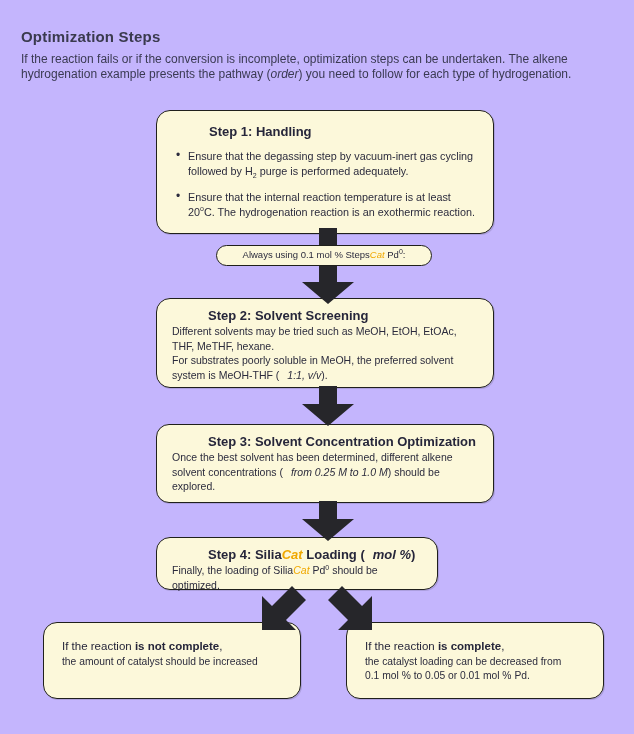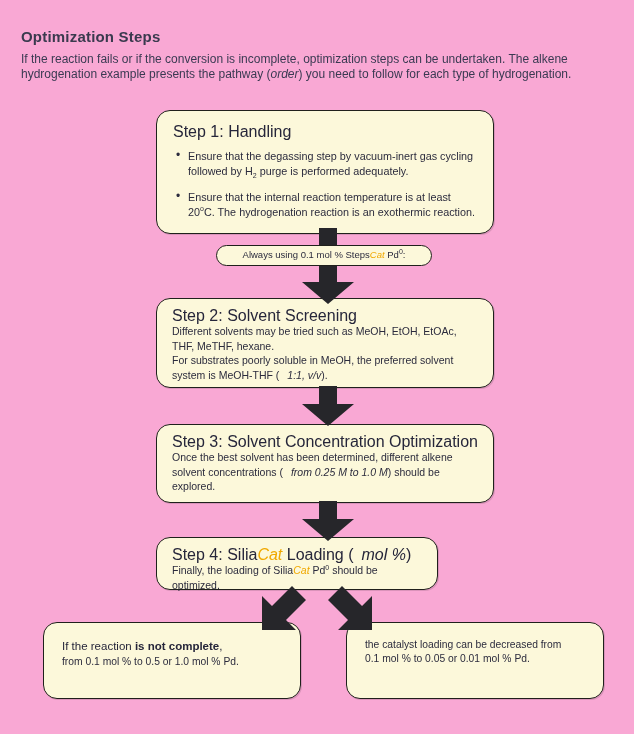--- a/index.html
+++ b/index.html
@@ -7,21 +7,21 @@
     margin: 0; padding: 0;
     width: 634px; height: 734px;
     background: #ffffff;
     font-family: "Liberation Sans", sans-serif;
     color: #2b2b3d;
     overflow: hidden;
   }
   #page {
     position: relative;
     width: 634px; height: 734px;
-    background: #f9a8d4;
+    background: #c4b5fd;
   }
 
   
   #hdr-title {
     position: absolute;
     left: 21px; top: 28px;
     font-size: 15px;
     font-weight: 600;
     letter-spacing: .2px;
     color: #3a3a4e;
@@ -38,24 +38,25 @@
 
   
   .box {
     position: absolute;
     background: #FCF8DA;
     border: 1.6px solid #20201c;
     border-radius: 14px;
     box-shadow: 1px 1px 0 rgba(0,0,0,.12);
   }
   .box-title {
-    font-size: 16px;
-    font-weight: normal;
+    font-size: 13px;
+    font-weight: bold;
     color: #26263a;
     line-height: 17px;
+    margin-left: 36px;
   }
   .box-body {
     font-size: 10.5px;
     line-height: 14.6px;
     color: #2b2b3d;
   }
   .box-body i, .box-title i { font-style: italic; padding-left: 8px; }
   .silia-cat { color: #F0A800; font-style: italic; }
   sup { font-size: 7px; vertical-align: super; line-height: 0; }
   sub { font-size: 7px; vertical-align: sub; line-height: 0; }
@@ -93,21 +94,21 @@
     font-size: 9.5px;
     line-height: 18px;
     text-align: center;
     color: #2b2b3d;
     z-index: 5;
   }
 
   
   #step2 { left: 156px; top: 298px; width: 338px; height: 90px; padding: 8px 15px 0 15px; }
   
-  #step3 { left: 156px; top: 424px; width: 338px; height: 79px; padding: 8px 15px 0 15px; }
+  #step3 { left: 156px; top: 424px; width: 338px; height: 79px; padding: 8px 15px 0 15px; border-radius: 13px; }
   
   #step4 { left: 156px; top: 537px; width: 282px; height: 53px; padding: 8px 15px 0 15px; }
 
   
   #res-left  { left: 43px;  top: 622px; width: 258px; height: 77px; padding: 15px 18px 0 18px; }
   #res-right { left: 346px; top: 622px; width: 258px; height: 77px; padding: 15px 18px 0 18px; }
   .res-line1 { font-size: 11.5px; line-height: 16px; color: #26263a; margin-bottom: 1px; }
   .res-line1 b { font-weight: bold; }
   .res-rest  { font-size: 10.3px; line-height: 14.4px; color: #2b2b3d; }
 
@@ -177,21 +178,22 @@
     <g fill="#26262a">
       <polygon points="60,0 40,20 30,10 30,44 64,44 54,34 74,14"></polygon>
     </g>
     <g fill="#26262a">
       <polygon points="110,0 130,20 140,10 140,44 106,44 116,34 96,14"></polygon>
     </g>
   </svg>
 
   <div class="box" id="res-left">
     <div class="res-line1"><span>If the reaction </span><b>is not complete</b><span>,</span></div>
-    <div class="res-rest">from 0.1 mol % to 0.5 or 1.0 mol % Pd.</div>
+    <div class="res-rest">the amount of catalyst should be increased</div>
   </div>
 
   <div class="box" id="res-right">
+    <div class="res-line1"><span>If the reaction </span><b>is complete</b><span>,</span></div>
     <div class="res-rest">the catalyst loading can be decreased from</div>
     <div class="res-rest">0.1 mol % to 0.05 or 0.01 mol % Pd.</div>
   </div>
 
 </div>
 
 </body></html>

